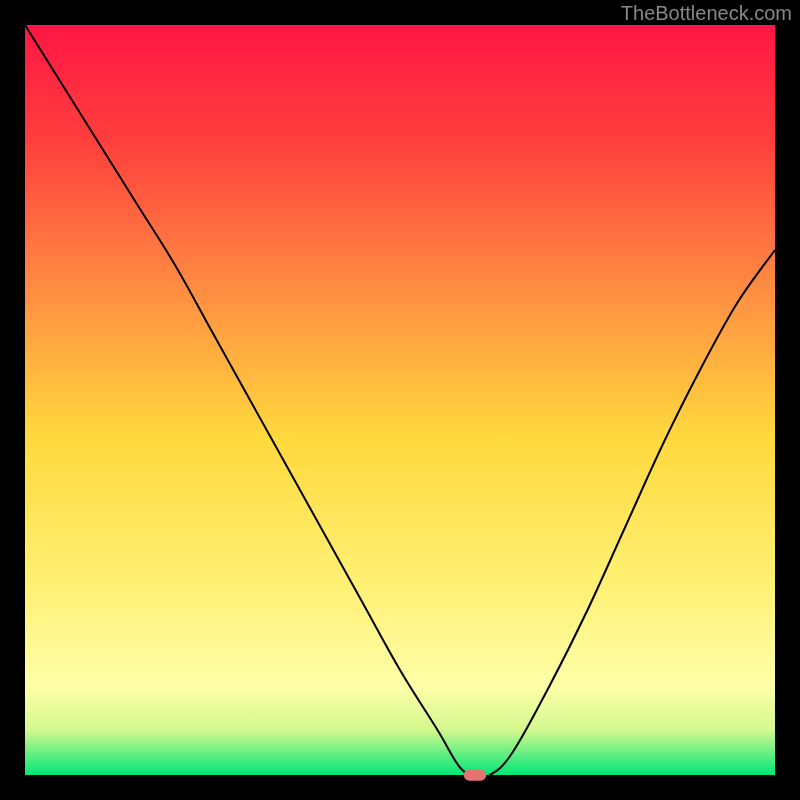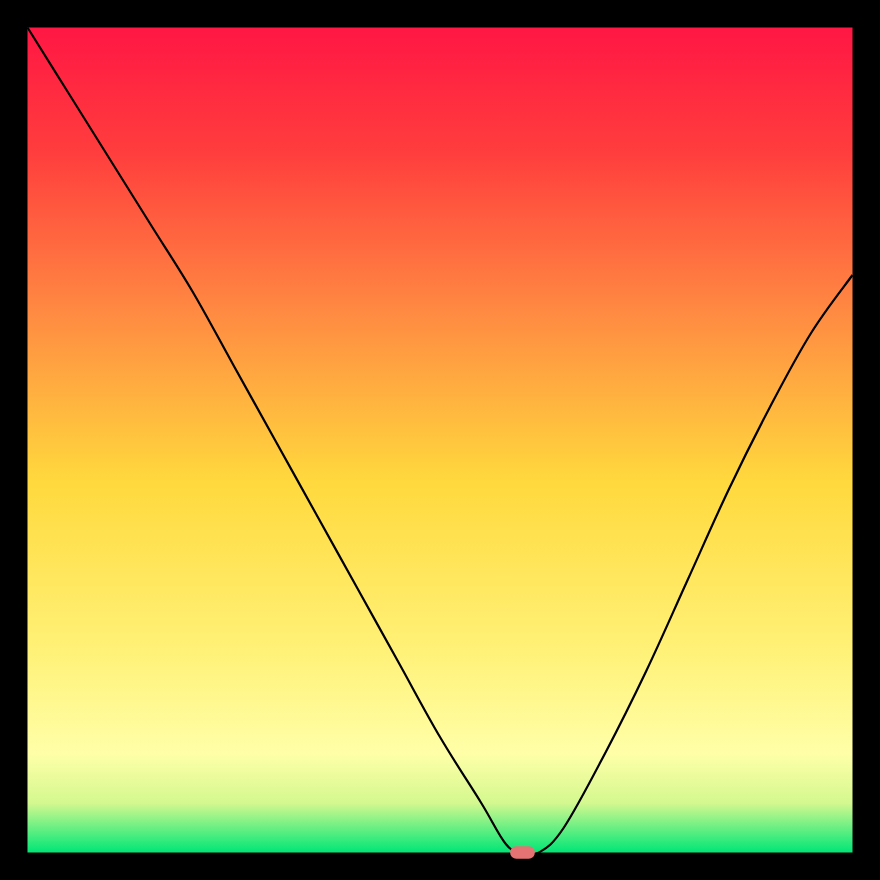--- a/index.html
+++ b/index.html
@@ -26,20 +26,21 @@
     z-index: 10;
   }
   svg {
     display: block;
   }
 </style>
 </head>
 <body>
 
 <div class="chart-container">
+  <div class="watermark">TheBottleneck.com</div>
   <svg id="chart-svg" width="800" height="800">
     <defs>
       <linearGradient id="bg-gradient" x1="0%" y1="0%" x2="0%" y2="100%">
       <stop offset="0%" stop-color="#ff1744"></stop>
           <stop offset="15%" stop-color="#ff3d3d"></stop>
           <stop offset="35%" stop-color="#ff8c42"></stop>
           <stop offset="55%" stop-color="#ffd93d"></stop>
           <stop offset="75%" stop-color="#fff176"></stop>
           <stop offset="88%" stop-color="#ffffa8"></stop>
           <stop offset="94%" stop-color="#d4f88f"></stop>

